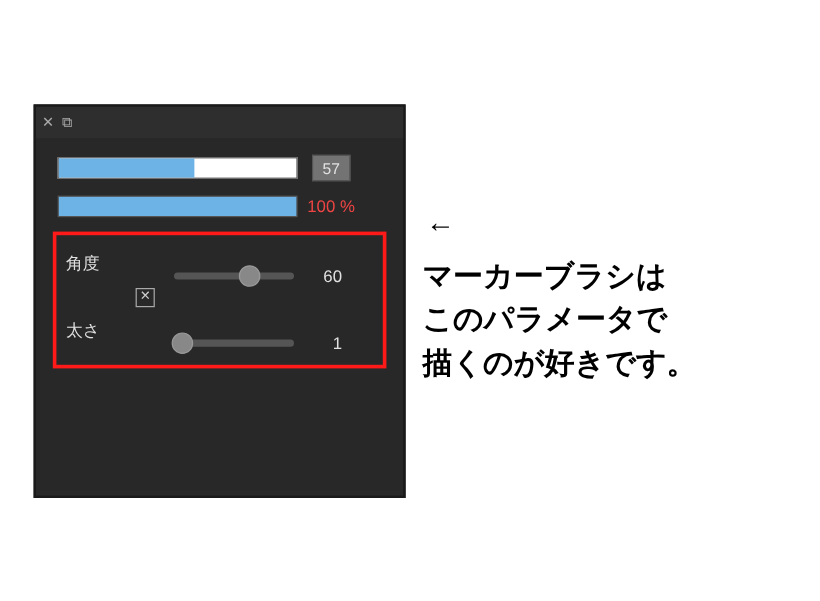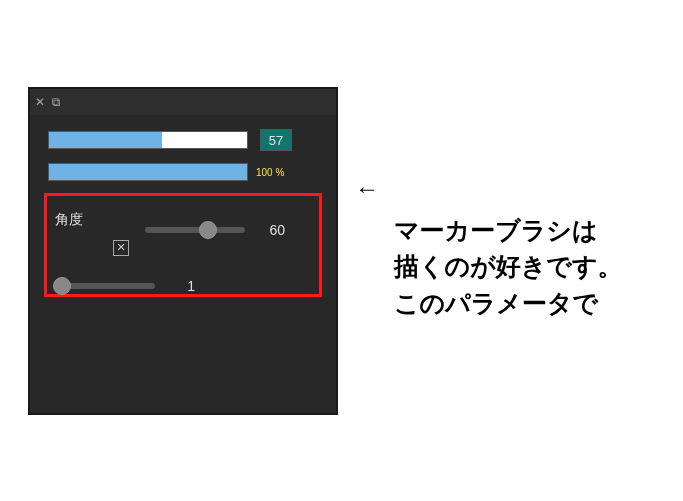--- a/index.html
+++ b/index.html
@@ -69,39 +69,39 @@
     cursor: pointer;
   }
   .bar-fill {
     height: 100%;
     background: #6db3e6;
   }
   .bar-value-box {
     margin-left: 12px;
     width: 30px;
     height: 20px;
-    background: #0f766e;
+    background: #737373;
     border: 1px solid #555;
     color: #e0e0e0;
     font-size: 13px;
     display: flex;
     align-items: center;
     justify-content: center;
   }
   .bar-percent {
     margin-left: 8px;
-    color: #fde047;
-    font-size: 10px;
+    color: #ef4444;
+    font-size: 14px;
     display: flex;
     align-items: flex-start;
   }
   .highlight-box {
     border: 3px solid #ff1a1a;
     margin: 4px -4px 0 -4px;
-    padding: 10px 8px 4px 8px;
+    padding: 10px 8px 14px 8px;
   }
   .param-row {
     display: flex;
     align-items: center;
     height: 28px;
   }
   .param-label {
     color: #e0e0e0;
     font-size: 14px;
     width: 90px;
@@ -158,21 +158,20 @@
     color: #000;
   }
   .caption {
     position: absolute;
     left: 352px;
     top: 212px;
     font-size: 25px;
     font-weight: bold;
     line-height: 1.45;
     color: #000;
-    margin-left: 42px;
   }
 </style>
 </head>
 <body>
 
 <div class="panel">
   <div class="titlebar">
     <span class="close">✕</span>
     <span class="popout">⧉</span>
   </div>
@@ -205,31 +204,32 @@
           </div>
           <div class="slider-value">60</div>
         </div>
       </div>
 
       <div class="param-row">
         <div class="checkbox">✕</div>
       </div>
 
       <div class="param-row">
+        <div class="param-label">太さ</div>
         <div class="slider-wrap">
           <div class="slider">
             <div class="slider-knob" style="left:6%"></div>
           </div>
           <div class="slider-value">1</div>
         </div>
       </div>
 
     </div>
   </div>
 </div>
 
 <div class="arrow">←</div>
 
 <div class="caption">
   <div>マーカーブラシは</div>
+  <div>このパラメータで</div>
   <div>描くのが好きです。</div>
-  <div>このパラメータで</div>
 </div>
 
 </body></html>

